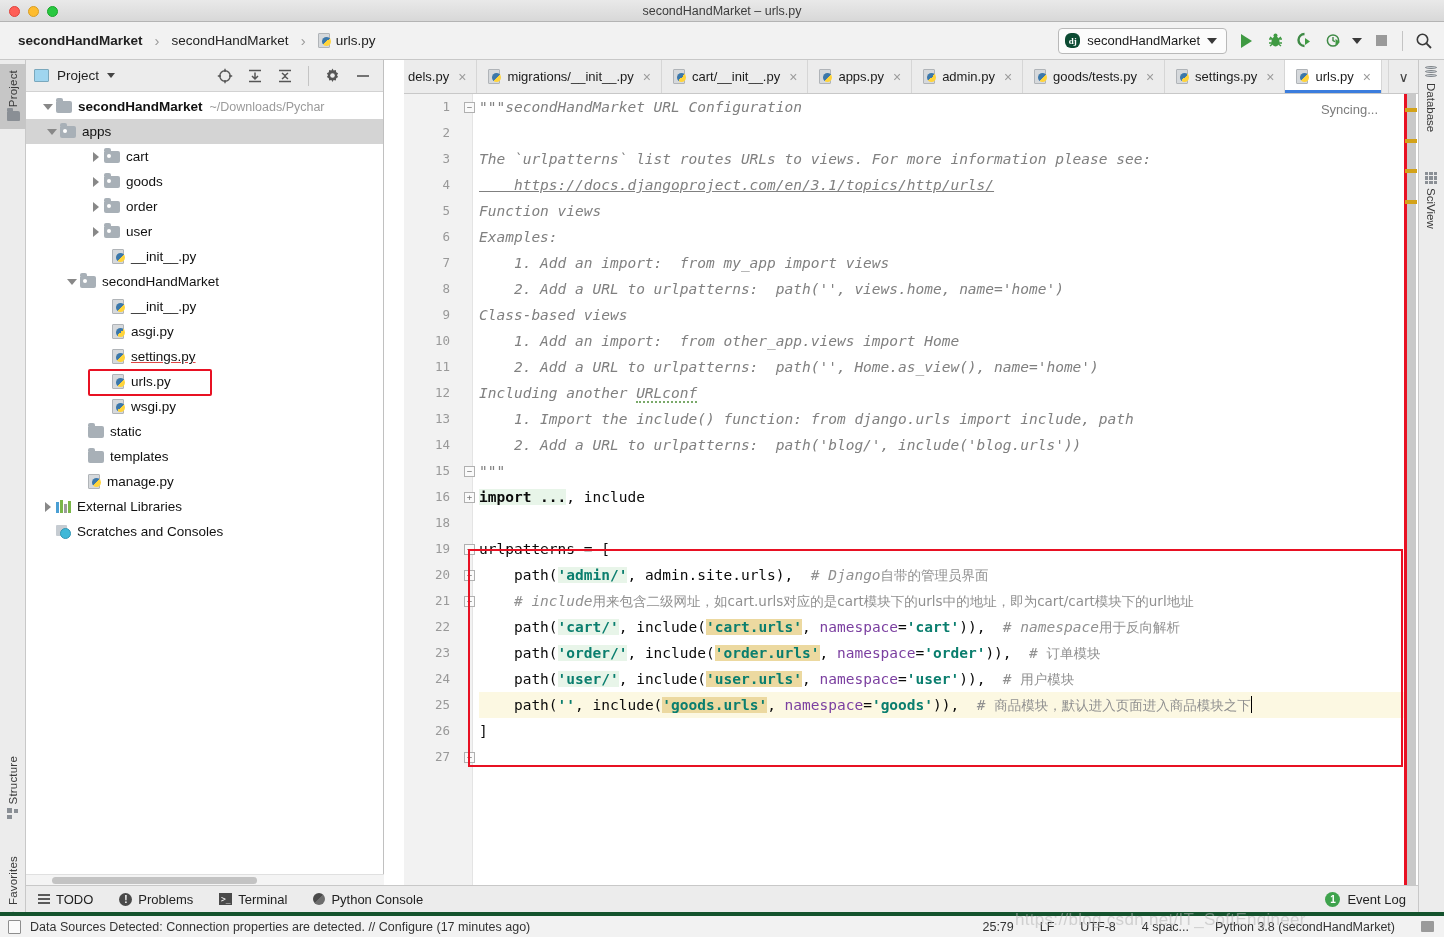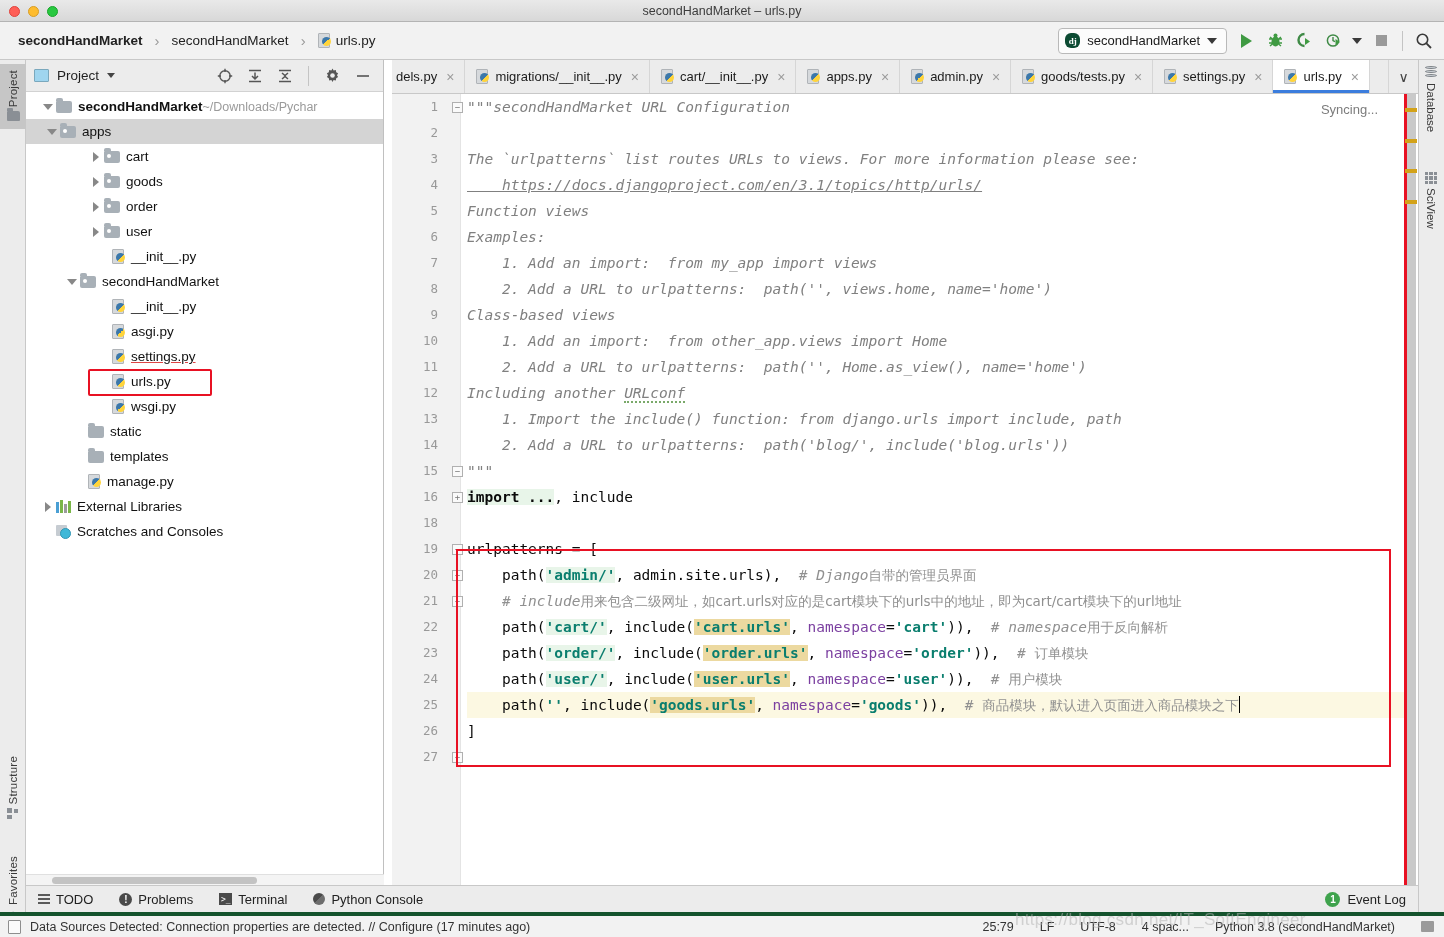--- a/index.html
+++ b/index.html
@@ -141,21 +141,21 @@
   .arr-dn { width:0;height:0;border-left:5px solid transparent;border-right:5px solid transparent;border-top:6px solid #888; }
   .arr-rt { width:0;height:0;border-top:5px solid transparent;border-bottom:5px solid transparent;border-left:6px solid #888; }
   .fold {
     width: 16px; height: 12px; background: #a8b0b7; border-radius: 1px 2px 2px 2px;
     position: relative; flex: none; margin-right: 6px;
   }
   .fold::before { content:""; position:absolute; top:-3px; left:0; width:7px; height:3px; background:#a8b0b7; border-radius:2px 2px 0 0; }
   .fold.pkg::after { content:""; position:absolute; left:3px; top:3px; width:4px; height:4px; background:#ffffff; border-radius:50%; }
   .tlabel { margin-left: 0; }
   .tlabel.bold { font-weight: bold; }
-  .tpath { color: #9b9b9b; font-size: 12.5px; }
+  .tpath { color: #9b9b9b; font-size: 12.5px; margin-left: 7px; }
   .pyicon.tf { margin-right: 6px; }
   .underline-red { text-decoration: underline; text-decoration-color: #d44; }
   .hl-box {
     position: absolute; border: 2.5px solid #e81123; border-radius: 2px;
     pointer-events: none;
   }
   .libs-glyph { width:15px;height:13px; display:flex; align-items:flex-end; gap:1.5px; margin-right:6px; flex:none;}
   .libs-glyph i{width:2.5px;background:#7ab648;}
   .libs-glyph i:nth-child(1){height:11px;background:#4a9fd4;}
   .libs-glyph i:nth-child(2){height:13px;background:#7ab648;}
@@ -166,21 +166,21 @@
   .scr-glyph::after{content:"";position:absolute;right:0;bottom:0;width:9px;height:9px;background:#3fb8d8;border-radius:50%;border:1px solid #2f96b4;}
 
   .hscroll-track {
     position: absolute; left: 0; bottom: 0; width: 358px; height: 11px; background: #f4f4f4;
     border-top: 1px solid #e0e0e0;
   }
   .hscroll-thumb { position:absolute; left:26px; top:2px; height:7px; width:205px; background:#c3c3c3; border-radius:4px; }
 
   
   .editorarea {
-    position: absolute; left: 392px; top: 60px; right: 26px; height: 825px; background: #fff;
+    position: absolute; left: 404px; top: 60px; right: 26px; height: 825px; background: #fff;
   }
   .tabbar {
     height: 34px; background: #ececec; border-bottom: 1px solid #c8c8c8;
     display: flex; align-items: stretch; overflow: hidden; position: relative;
   }
   .ftab {
     display: flex; align-items: center; gap: 6px; padding: 0 10px 0 11px;
     border-right: 1px solid #d6d6d6; font-size: 13px; color: #1c1c1c; white-space: nowrap;
     position: relative; background: #ececec;
   }

